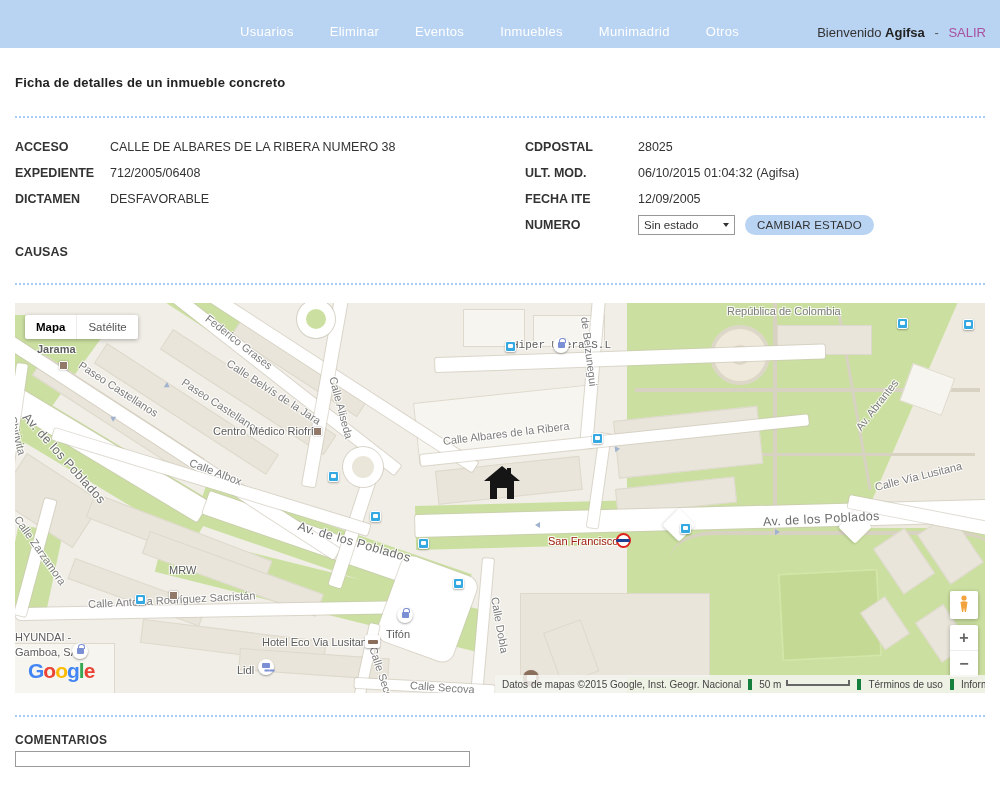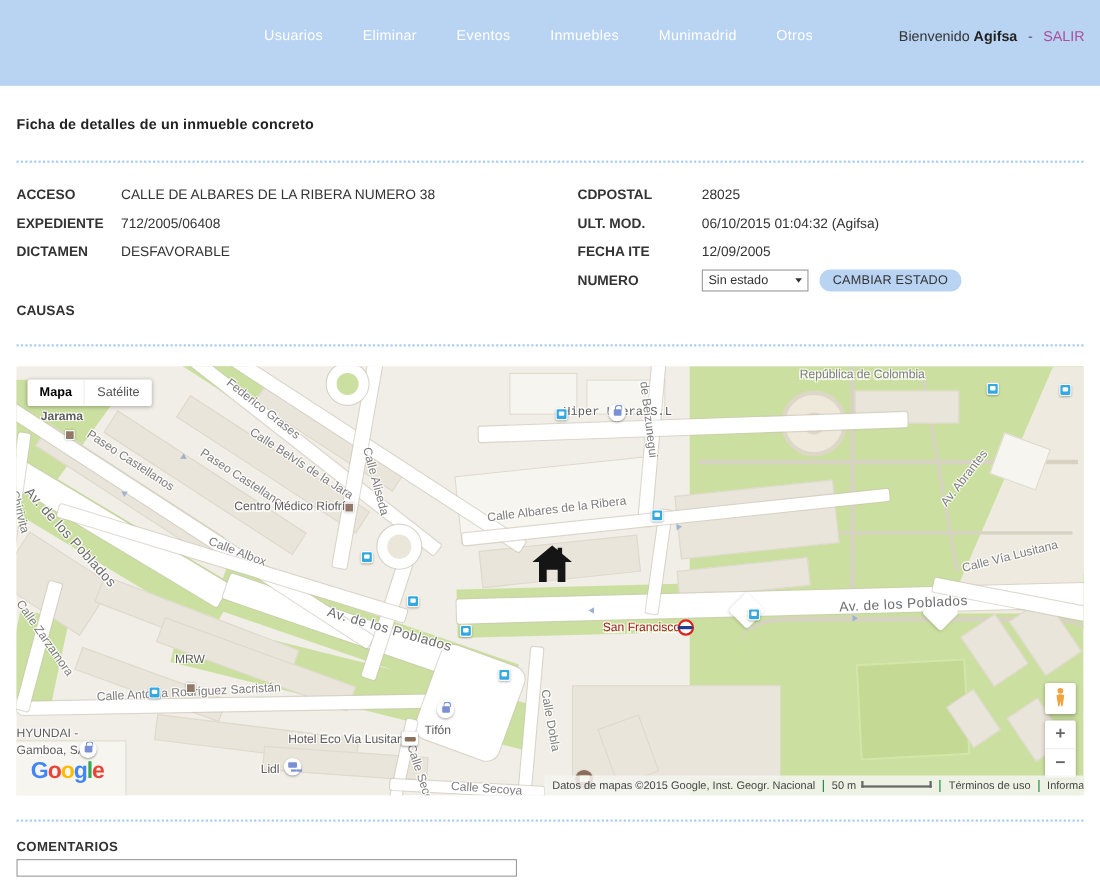--- a/index.html
+++ b/index.html
@@ -1,19 +1,19 @@
 <!DOCTYPE html>
 <html><head>
 <meta charset="utf-8">
 <style>
   * { box-sizing: border-box; margin: 0; padding: 0; }
   html,body { width:1000px; height:800px; overflow:hidden; background:#fff;
     font-family:"Liberation Sans", sans-serif; color:#333; }
   
-  .header { position:relative; height:78px; background:#b9d3f2; }
+  .header { position:relative; height:48px; background:#b9d3f2; }
   .nav { position:absolute; left:240px; top:24px; display:flex; gap:36px; }
   .nav a { color:#fff; font-size:13px; text-decoration:none; letter-spacing:.3px; cursor:pointer; }
   .welcome { position:absolute; right:14px; top:25px; font-size:13px; color:#333; }
   .welcome .user { font-weight:bold; color:#222; }
   .welcome .salir { color:#a9509f; text-decoration:none; margin-left:6px; cursor:pointer; }
   .welcome .dash { margin-left:6px; color:#555; }
   
   .content { padding:0 15px; }
   .page-title { margin-top:27px; font-size:13px; font-weight:bold; color:#222; letter-spacing:.2px; }
   .dotted { border:none; border-top:2px dotted #a8cdf4; }
@@ -99,21 +99,21 @@
   .zoomcard { position:absolute; left:935px; top:322px; width:28px; height:52px; background:#fff;
     border-radius:2px; box-shadow:0 1px 4px rgba(0,0,0,.3); z-index:6; }
   .zbtn { display:block; width:100%; height:26px; text-align:center; line-height:26px; font-size:16px;
     font-weight:bold; color:#666; cursor:pointer; }
   .zbtn.zin { border-bottom:1px solid #ededed; }
   .glogo { position:absolute; left:13px; top:356px; z-index:6; font-size:21px; font-weight:bold;
     letter-spacing:-1px; }
   .attr { position:absolute; right:0; bottom:0; left:480px; height:18px; display:flex;
     align-items:center; background:rgba(245,244,240,.85); z-index:6; font-size:10px; color:#444; }
   .attr .sec { padding:0 7px; white-space:nowrap; }
-  .attr .sec + .sec { border-left:1px solid #15803d; }
+  .attr .sec + .sec { border-left:4px solid #15803d; }
   .scalewrap { display:flex; align-items:center; gap:5px; }
   .scalebar { width:64px; height:6px; border-left:2px solid #666; border-right:2px solid #666;
     border-bottom:2px solid #666; margin-top:-3px; }
   .peg { display:block; margin:4px auto 0; width:12px; height:18px; }
   
   .comments-label { margin-top:16px; font-size:12px; font-weight:bold; color:#333; letter-spacing:.3px; }
   .comment-input { display:block; margin-top:4px; width:455px; height:16px;
     border:1px solid #9a9a9a; font-family:inherit; font-size:12px; padding:1px 3px; }
 </style>
 </head>
@@ -294,21 +294,21 @@
     <span class="street" style="left:395px;top:376px;transform:rotate(4deg);">Calle Secoya</span>
 
     <span class="poi" style="left:22px;top:40px;font-weight:bold;">Jarama</span>
     <div class="sqm" style="left:44px;top:58px;"></div>
     <span class="poi" style="left:497px;top:36px;font-family:Liberation Mono, monospace;">Hiper Usera S.L</span>
     <div class="cic bag" style="left:538px;top:34px;">
         <i></i>
       </div>
     <span class="poi" style="left:198px;top:122px;">Centro Médico Riofrío</span>
     <div class="sqm" style="left:298px;top:124px;"></div>
-    <span class="poi" style="left:144px;top:261px;">MRW</span>
+    <span class="poi" style="left:154px;top:261px;">MRW</span>
     <div class="sqm" style="left:154px;top:288px;"></div>
     <span class="poi metrotxt" style="left:533px;top:232px;">San Francisco</span>
     <div class="metro" style="left:601px;top:230px;">
         <i></i>
       </div>
     <span class="poi" style="left:371px;top:325px;">Tifón</span>
     <div class="cic bag" style="left:382px;top:304px;">
         <i></i>
       </div>
     <span class="poi" style="left:247px;top:333px;">Hotel Eco Via Lusitana</span>

